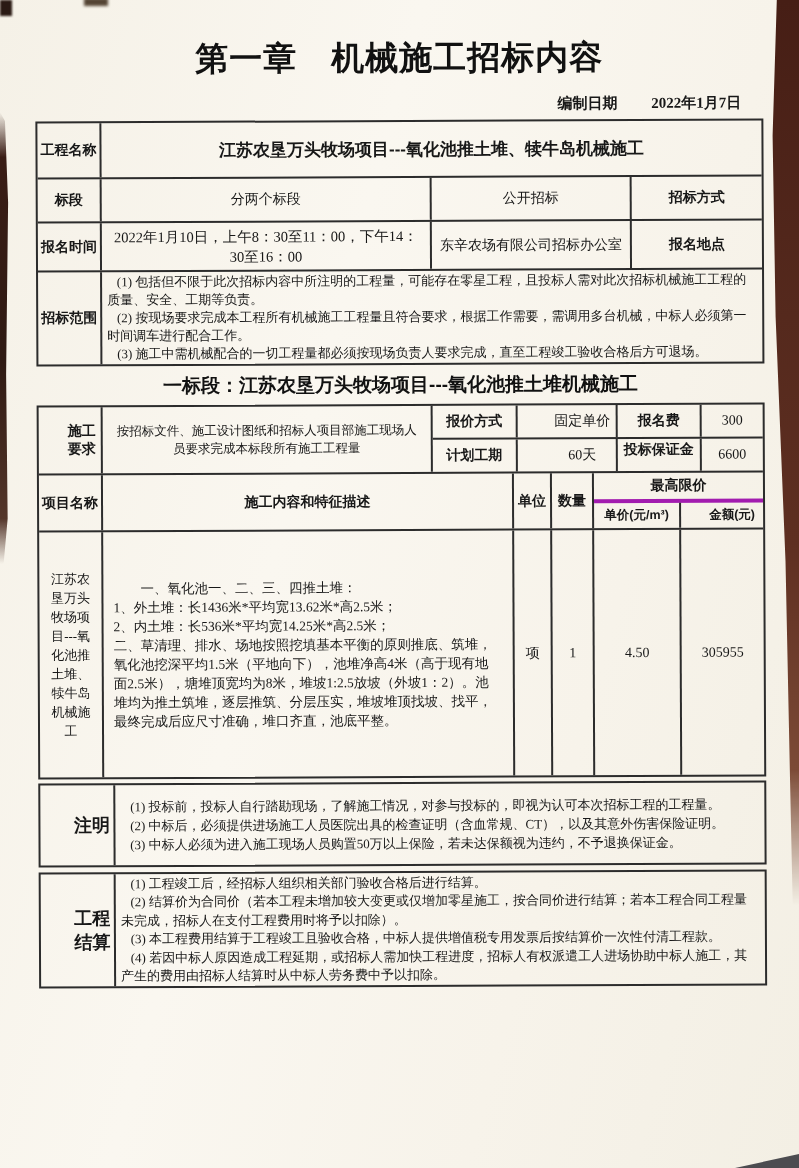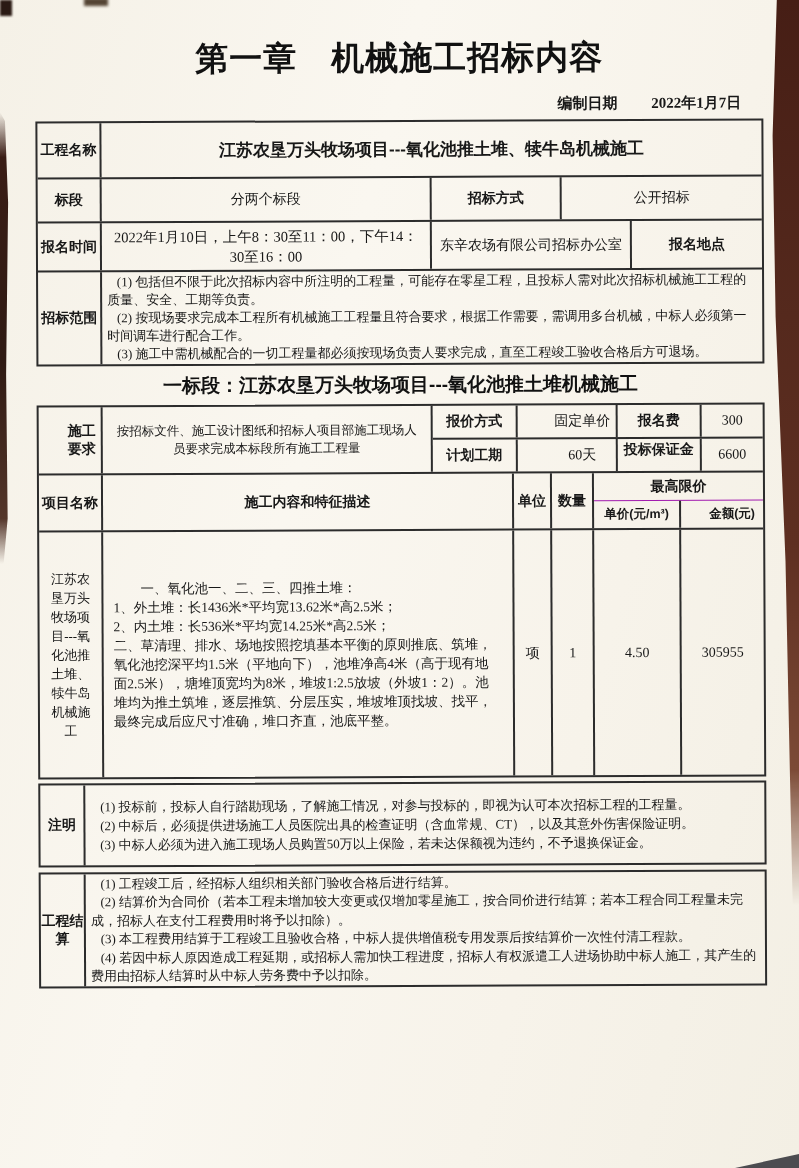--- a/index.html
+++ b/index.html
@@ -54,30 +54,30 @@
   .w2-lab{width:64px;flex:none;padding-left:24px;} .w2-desc{width:330px;flex:none;}
   .w2-ql{width:85px;flex:none;} .w2-qv{width:100px;flex:none;padding-left:31px;} .w2-fl{width:84px;flex:none;} .w2-fv{flex:1;}
   .stack{flex:1;display:flex;flex-direction:column;}
   .srow{display:flex;flex:1;border-bottom:2px solid #2c2c2c;}
   .srow:last-child{border-bottom:none;}
   .reqval{font-size:12.5px;text-align:center;padding:0 8px;line-height:18px;}
   .bond{line-height:15px;align-items:flex-start;padding-top:3px;}
   .wh-item{width:64px;flex:none;} .wh-desc{width:411px;flex:none;}
   .wh-unit{width:38px;flex:none;} .wh-qty{width:42px;flex:none;}
   .wh-up{width:87px;flex:none;} .wh-amt{flex:1;}
-  .maxp-top{display:flex;align-items:center;justify-content:center;border-bottom:1px solid #a21caf;flex:1;}
+  .maxp-top{display:flex;align-items:center;justify-content:center;border-bottom:4px solid #a21caf;flex:1;}
   .maxp-bot{display:flex;flex:1;gap:20px;}
   .maxp-bot .c{font-size:12.5px;}
   .itemname{font-size:13px;text-align:center;line-height:19px;padding:0 6px;}
   .desc-cell{flex-direction:column;align-items:stretch;justify-content:center;padding:6px 12px 6px 10px;}
   .desc-cell .li{font-size:13.5px;line-height:19px;}
   .desc-cell .li:first-child{text-indent:2em;}
   .num{font-size:14px;}
   
-  .t3 .lab,.t4 .lab{font-size:14px;}
+  .t3 .lab,.t4 .lab{font-size:18px;margin-left:30px;}
   .t3-r{height:80px;} .t4-r{height:112px;}
   .w3-lab{width:45px;flex:none;}
   .note-cell{flex:1;flex-direction:column;align-items:stretch;justify-content:center;padding:4px 8px 4px 5px;}
   .note-cell .li{font-size:13px;line-height:19px;text-indent:0.75em;}
   .t4 .note-cell .li{line-height:18.5px;}
 </style>
 </head>
 <body>
 
 <div class="edge-right"></div>
@@ -98,22 +98,22 @@
   </div>
 
   <div class="tbl">
     <div class="row t1-r1">
       <div class="c lab w-lab">工程名称</div>
       <div class="c projname">江苏农垦万头牧场项目---氧化池推土堆、犊牛岛机械施工</div>
     </div>
     <div class="row t1-r2">
       <div class="c lab w-lab">标段</div>
       <div class="c val w-v1">分两个标段</div>
+      <div class="c val w-v2">公开招标</div>
       <div class="c lab w-l2">招标方式</div>
-      <div class="c val w-v2">公开招标</div>
     </div>
     <div class="row t1-r3">
       <div class="c lab w-lab">报名时间</div>
       <div class="c val w-v1 timeval">2022年1月10日，上午8：30至11：00，下午14：30至16：00</div>
       <div class="c val w-v2">东辛农场有限公司招标办公室</div>
       <div class="c lab w-l2">报名地点</div>
     </div>
     <div class="row t1-r4">
       <div class="c lab w-lab">招标范围</div>
       <div class="c scope-cell">

